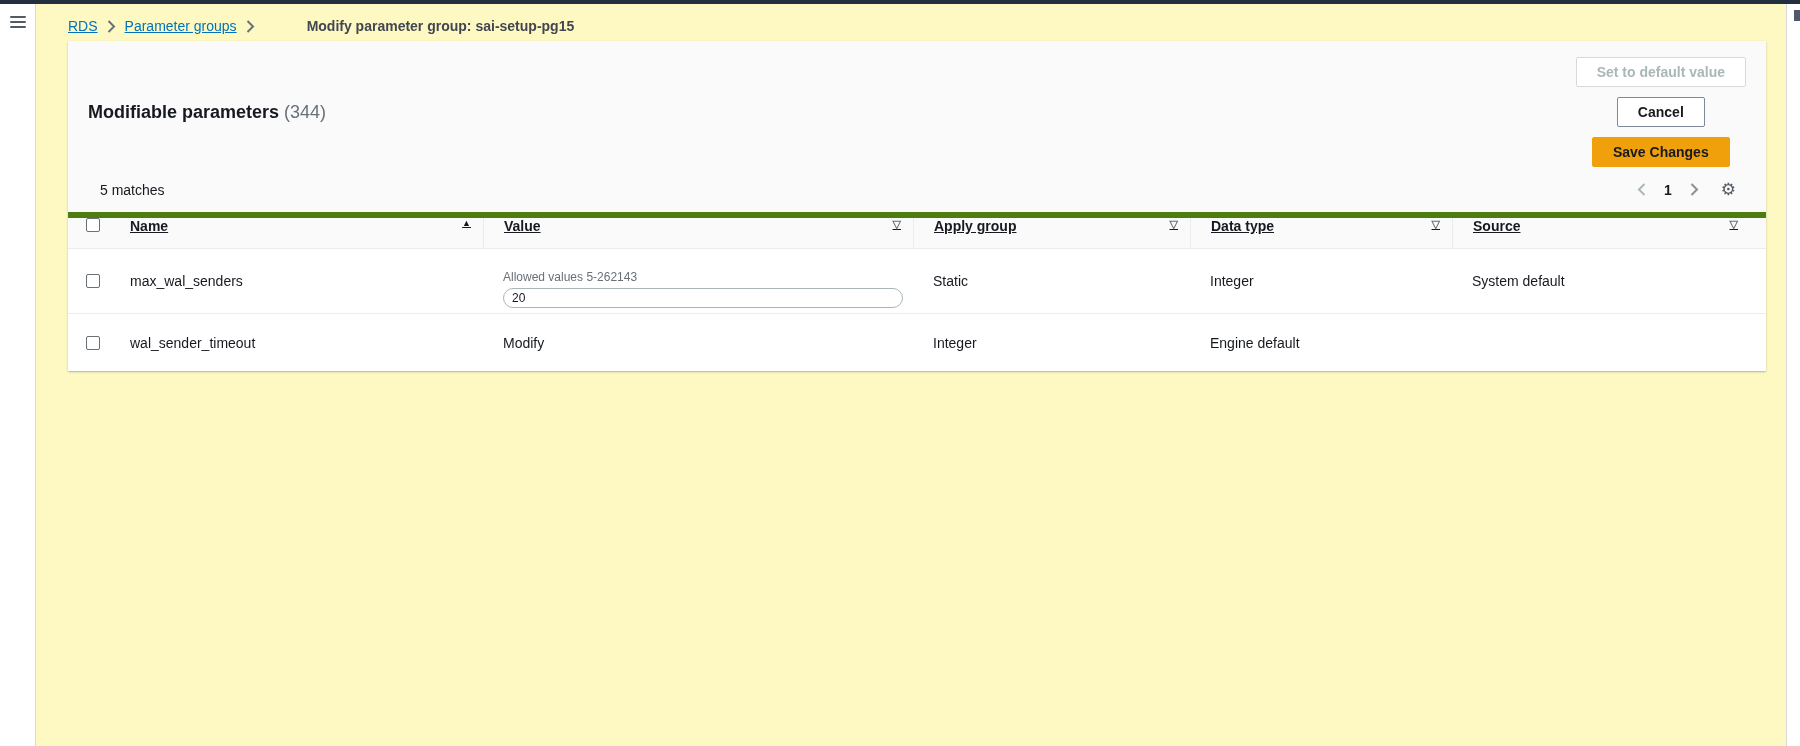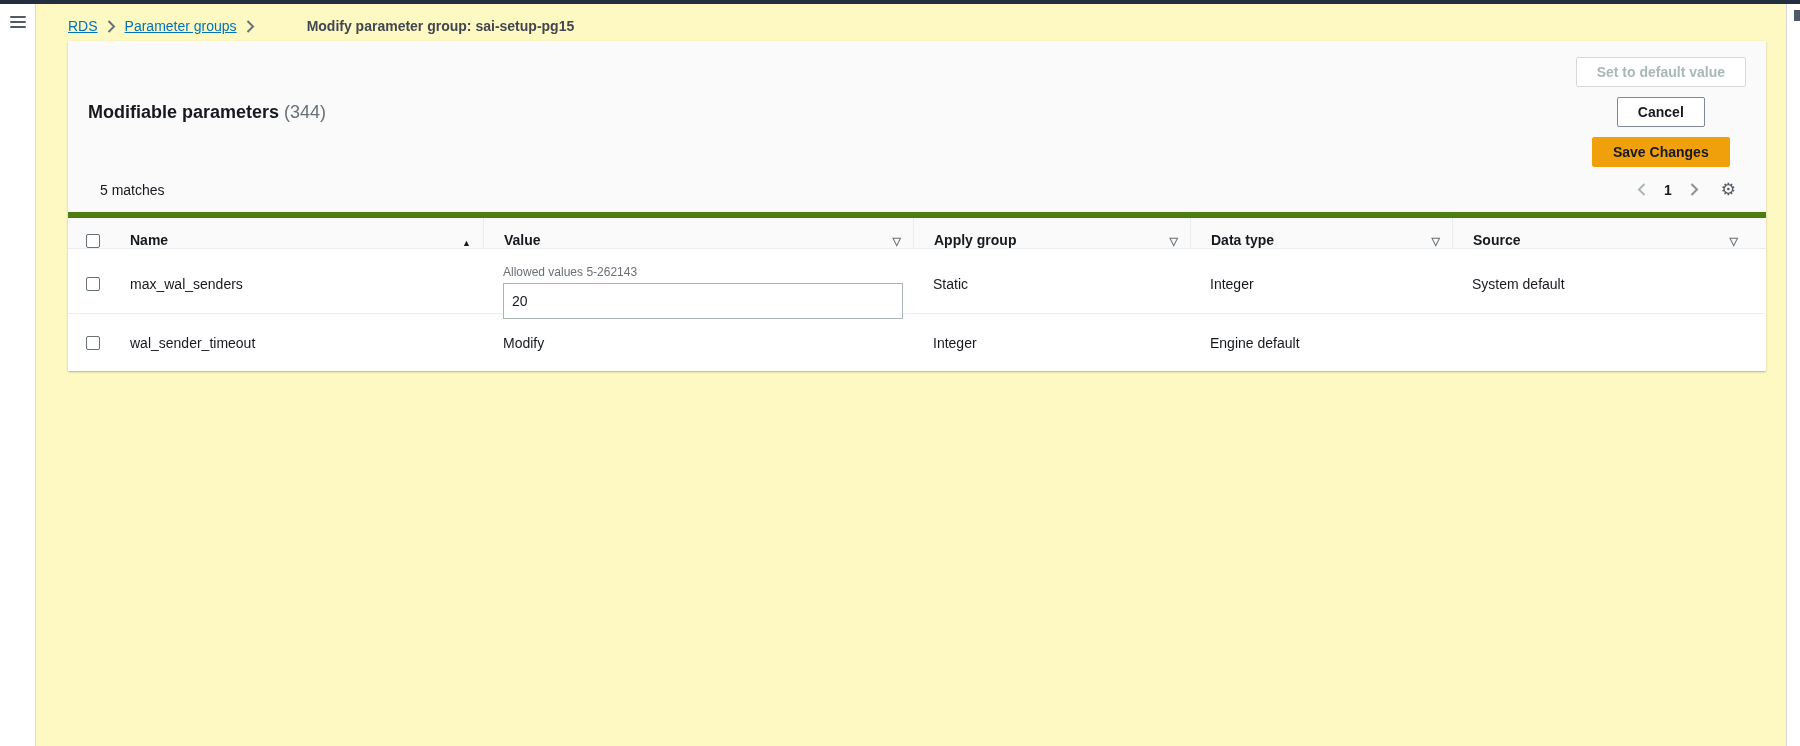--- a/index.html
+++ b/index.html
@@ -38,36 +38,36 @@
   .search-input { flex: 1; border: none; outline: none; font-size: 14px; color: #16191f; margin-left: 8px; background: transparent; font-family: "Liberation Sans", sans-serif; }
   .clear-btn { color: #545b64; font-size: 13px; cursor: pointer; line-height: 1; background: none; border: none; padding: 2px; }
   .matches { margin-left: 12px; font-size: 14px; color: #16191f; }
   .spacer { flex: 1; }
   .pagination { display: flex; align-items: center; gap: 18px; margin-right: 10px; }
   .page-arrow { background: none; border: none; padding: 0; cursor: pointer; display: flex; align-items: center; }
   .page-num { font-size: 14px; font-weight: 700; color: #16191f; cursor: pointer; }
   .gear-btn { background: none; border: none; font-size: 17px; color: #545b64; cursor: pointer; margin-left: 4px; line-height: 1; }
 
   .tbl-header { display: grid; grid-template-columns: 42px 373px 430px 277px 262px 314px; height: 31px; align-items: center; background: #fafafa; border-bottom: 1px solid #eaeded; }
-  .th { display: flex; align-items: flex-end; justify-content: space-between; height: 100%; padding: 0 12px 0 20px; font-size: 14px; font-weight: 700; color: #16191f; }
+  .th { display: flex; align-items: flex-start; justify-content: space-between; height: 100%; padding: 0 12px 0 20px; font-size: 14px; font-weight: 700; color: #16191f; text-decoration: underline; }
   .th-bordered { border-left: 1px solid #eaeded; }
   .th-source { padding-right: 28px; }
   .sort-icon { font-size: 9px; color: #16191f; margin-left: 6px; }
   .filter-icon { font-size: 11px; color: #687078; cursor: pointer; }
 
   .tbl-row { display: grid; grid-template-columns: 42px 373px 430px 277px 262px 314px; align-items: center; background: #ffffff; }
   .row-1 { height: 64px; }
   .row-2 { height: 58px; border-top: 1px solid #eaeded; }
   .td { padding: 0 20px; font-size: 14px; color: #16191f; }
   .td-check { padding: 0 0 0 18px; }
   .checkbox { width: 14px; height: 14px; border: 1px solid #687078; border-radius: 2px; background: #fff; cursor: pointer; }
   .value-cell { display: flex; flex-direction: column; justify-content: center; margin-top: 16px; }
   .allowed { font-size: 12px; color: #687078; margin-bottom: 4px; }
   .input-wrap { position: relative; }
-  .param-input { width: 400px; height: 36px; border: 1px solid #aab7b8; border-radius: 0; padding: 0 8px; font-size: 14px; color: #16191f; background: #fff; outline: none; font-family: "Liberation Sans", sans-serif; }
+  .param-input { width: 400px; height: 20px; border: 1px solid #aab7b8; border-radius: 10px; padding: 0 8px; font-size: 12px; color: #16191f; background: #fff; outline: none; font-family: "Liberation Sans", sans-serif; }
   .param-input.focused { border: 2px solid #0972d3; padding: 0 7px; }
   .caret { position: absolute; left: 16px; top: 7px; width: 1px; height: 14px; background: #16191f; }
 </style>
 </head>
 <body>
 
 <div class="screen">
 
   <div class="topstrip"></div>
 

